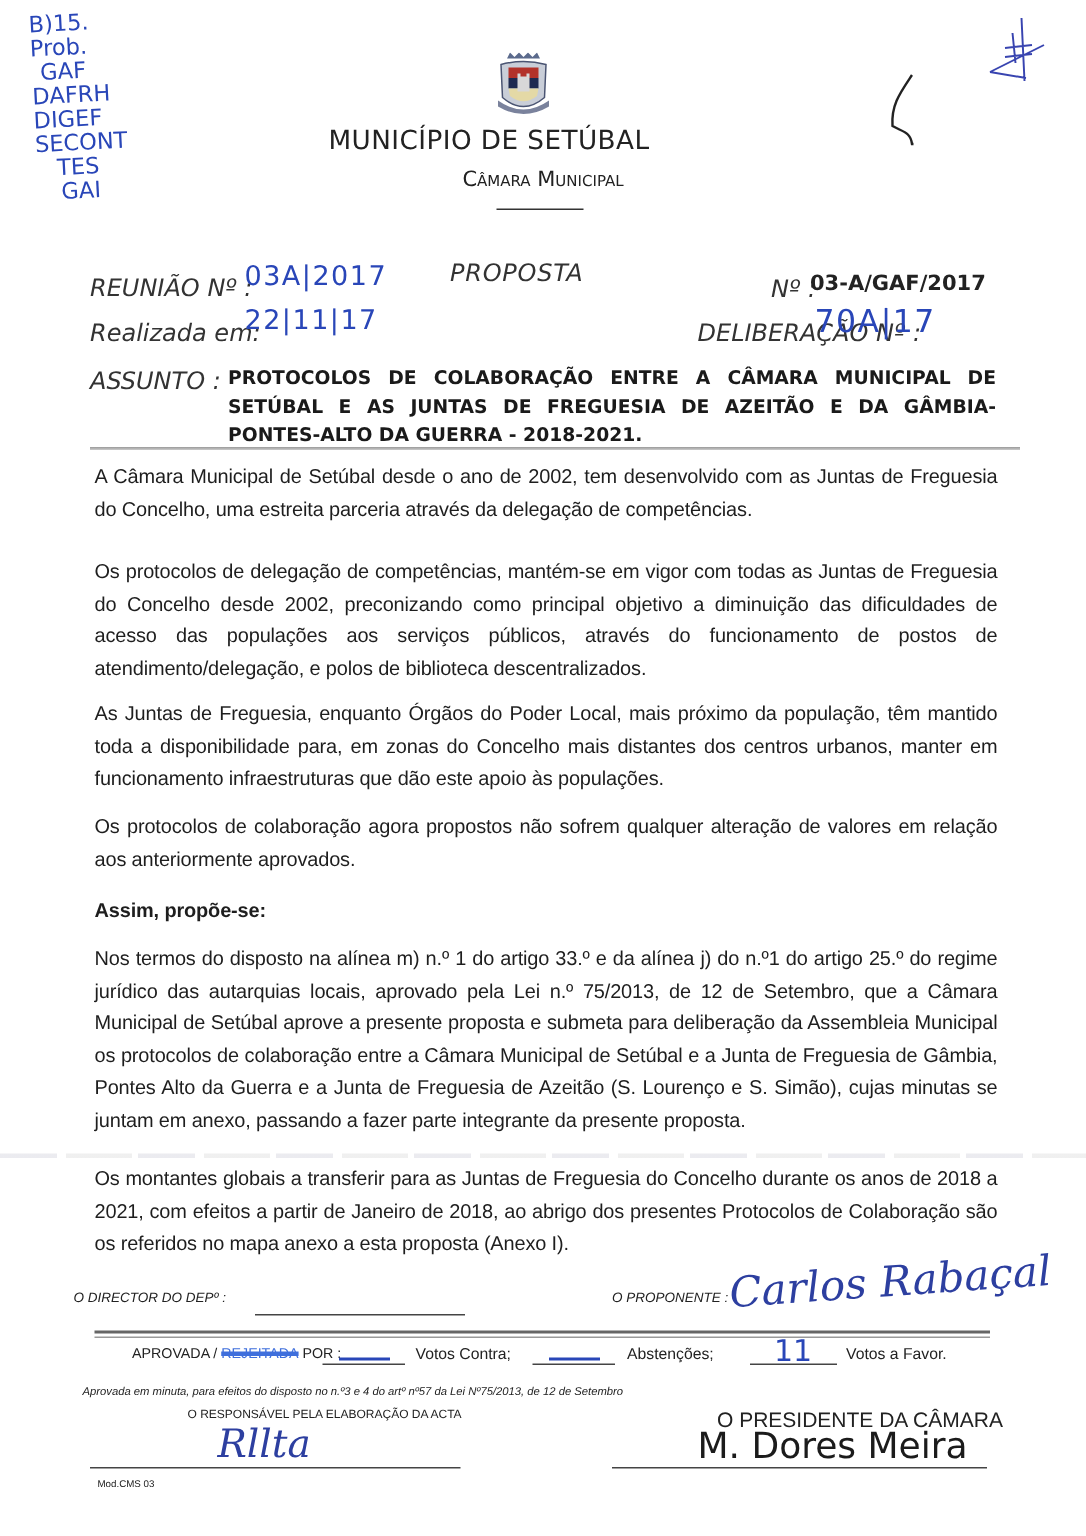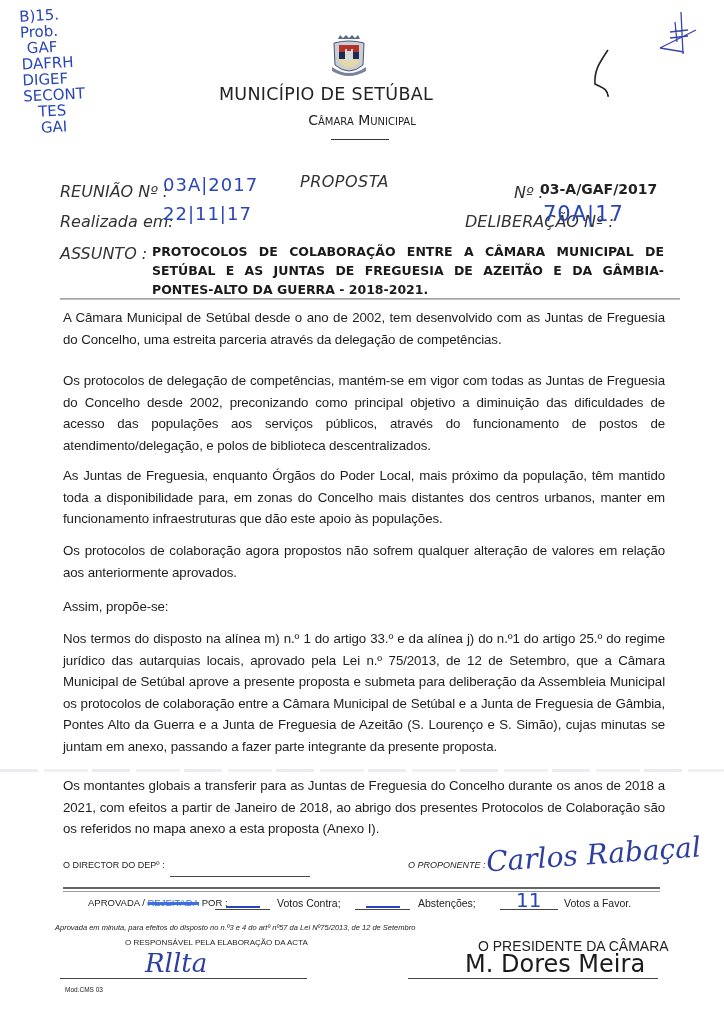--- a/index.html
+++ b/index.html
@@ -22,21 +22,21 @@
 
   .lbl { font-style:italic; font-size:16px; color:#333; font-family:"DejaVu Sans", sans-serif; }
   .proposta { left:300px; top:172px; font-size:16px; font-style:italic; font-family:"DejaVu Sans", sans-serif; color:#333; letter-spacing:0.5px; }
   .numval { left:540px; top:181px; font-weight:bold; font-size:14px; font-family:"DejaVu Sans", sans-serif; color:#222; }
   .hw { font-size:18px; letter-spacing:1px; }
 
   .assunto-text { left:152px; top:242px; width:512px; font-family:"DejaVu Sans", sans-serif; font-weight:bold; font-size:12.5px; line-height:19px; text-align:justify; text-align-last:left; color:#1a1a1a; }
   .assunto-rule { left:60px; top:298px; width:620px; height:2px; background:linear-gradient(#999,#ccc); }
 
   .body { left:63px; width:602px; font-family:"Liberation Sans", sans-serif; font-size:13.3px; line-height:21.5px; text-align:justify; color:#1e1e1e; letter-spacing:-0.1px; }
-  .body.bold { font-weight:normal; }
+  .body.bold { font-weight:bold; }
   .scan-artifact { left:0; top:769px; width:724px; height:3px; background:repeating-linear-gradient(90deg,#e9e9ee 0 38px,#fff 38px 44px,#eeeeee 44px 88px,#fff 88px 92px); opacity:0.9; }
 
   .f-small { font-family:"Liberation Sans", sans-serif; font-size:9px; color:#222; }
   .rule { background:#555; height:1px; }
   .sig-line { background:#444; height:1px; }
   .sig { font-family:"DejaVu Serif", serif; font-style:italic; color:#2d3fa0; }
   .redacted { color:#3f6fdc; text-decoration:line-through; text-decoration-thickness:3px; }
   .vote-line { border-bottom:1px solid #444; height:12px; text-align:center; }
   .dash { display:inline-block; width:34px; height:2px; background:#2946b8; vertical-align:middle; }
 </style>
@@ -93,21 +93,21 @@
 
 <p class="abs body" style="top:307px; margin:0;">A Câmara Municipal de Setúbal desde o ano de 2002, tem desenvolvido com as Juntas de Freguesia do Concelho, uma estreita parceria através da delegação de competências.</p>
 <p class="abs body" style="top:370px; margin:0;">Os protocolos de delegação de competências, mantém-se em vigor com todas as Juntas de Freguesia do Concelho desde 2002, preconizando como principal objetivo a diminuição das dificuldades de acesso das populações aos serviços públicos, através do funcionamento de postos de atendimento/delegação, e polos de biblioteca descentralizados.</p>
 <p class="abs body" style="top:465px; margin:0;">As Juntas de Freguesia, enquanto Órgãos do Poder Local, mais próximo da população, têm mantido toda a disponibilidade para, em zonas do Concelho mais distantes dos centros urbanos, manter em funcionamento infraestruturas que dão este apoio às populações.</p>
 <p class="abs body" style="top:540px; margin:0;">Os protocolos de colaboração agora propostos não sofrem qualquer alteração de valores em relação aos anteriormente aprovados.</p>
 <p class="abs body bold" style="top:596px; margin:0;">Assim, propõe-se:</p>
 <p class="abs body" style="top:628px; margin:0;">Nos termos do disposto na alínea m) n.º 1 do artigo 33.º e da alínea j) do n.º1 do artigo 25.º do regime jurídico das autarquias locais, aprovado pela Lei n.º 75/2013, de 12 de Setembro, que a Câmara Municipal de Setúbal aprove a presente proposta e submeta para deliberação da Assembleia Municipal os protocolos de colaboração entre a Câmara Municipal de Setúbal e a Junta de Freguesia de Gâmbia, Pontes Alto da Guerra e a Junta de Freguesia de Azeitão (S. Lourenço e S. Simão), cujas minutas se juntam em anexo, passando a fazer parte integrante da presente proposta.</p>
 <div class="abs scan-artifact"></div>
 <p class="abs body" style="top:775px; margin:0;">Os montantes globais a transferir para as Juntas de Freguesia do Concelho durante os anos de 2018 a 2021, com efeitos a partir de Janeiro de 2018, ao abrigo dos presentes Protocolos de Colaboração são os referidos no mapa anexo a esta proposta (Anexo I).</p>
 
-<div class="abs f-small" style="left:63px; top:860px; ">O DIRECTOR DO DEPº :</div>
+<div class="abs f-small" style="left:49px; top:860px; font-style:italic;">O DIRECTOR DO DEPº :</div>
 <div class="abs sig-line" style="left:170px; top:876px; width:140px;"></div>
 
 <div class="abs f-small" style="left:408px; top:860px; font-style:italic;">O PROPONENTE :</div>
 <div class="abs sig" style="left:486px; top:838px; font-size:28px; transform:rotate(-4deg);">Carlos Rabaçal</div>
 
 <div class="abs rule" style="left:63px; top:887px; width:597px; height:2px; background:#666;"></div>
 <div class="abs rule" style="left:63px; top:891px; width:597px; background:#999;"></div>
 
 <div class="abs f-small" style="left:88px; top:897px; font-size:9.5px;">
   <span style="font-variant:small-caps;">APROVADA /</span>

